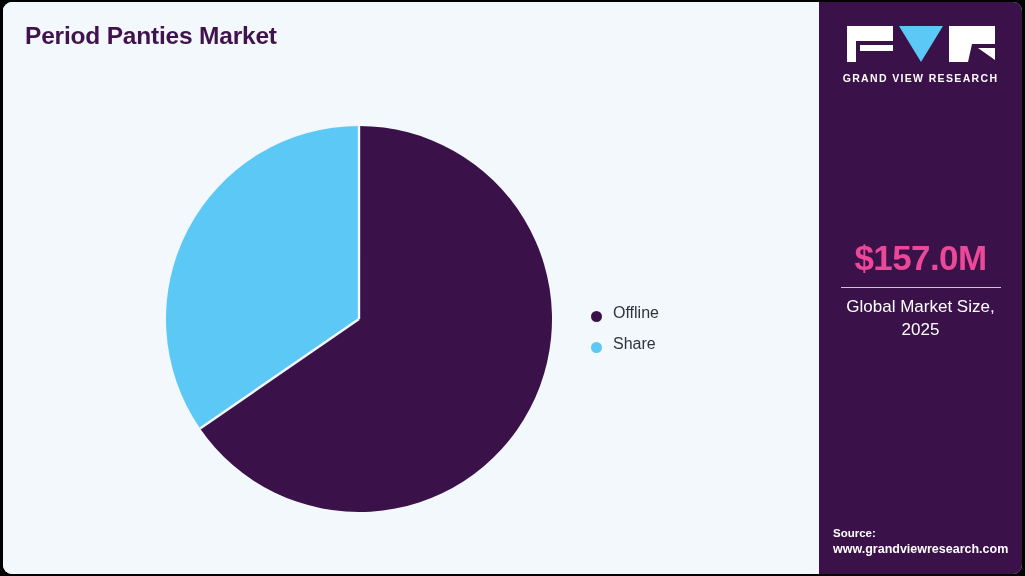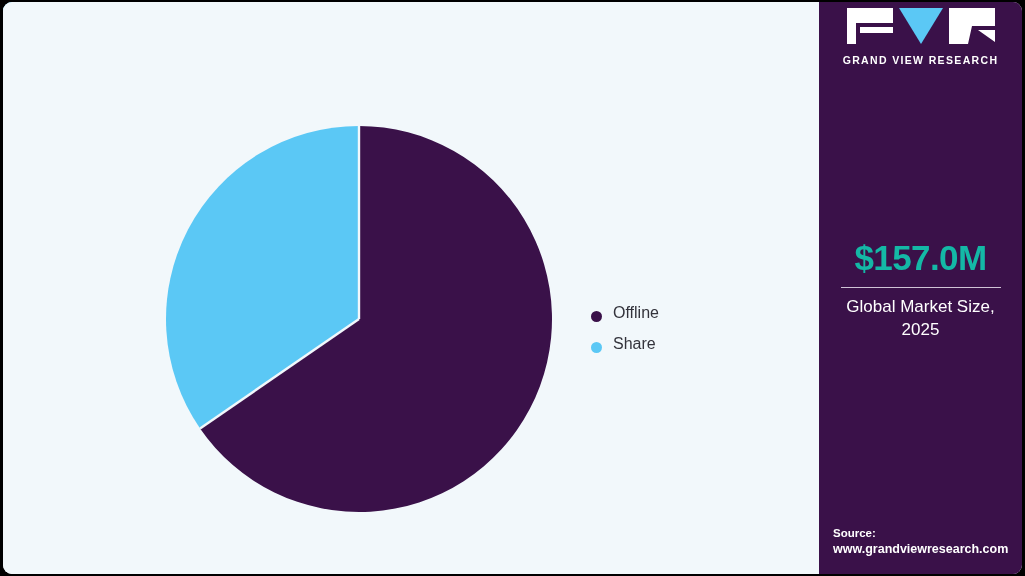--- a/index.html
+++ b/index.html
@@ -123,21 +123,21 @@
     top: 0;
     width: 203px;
     height: 572px;
     background: #3A1149;
   }
 
   
   #logo-block {
     position: absolute;
     left: 0;
-    top: 4px;
+    top: 22px;
     width: 203px;
     text-align: center;
   }
   #logo-mark {
     width: 148px;
     height: 40px;
     display: block;
     margin: 0 auto;
   }
   #logo-wordmark {
@@ -153,21 +153,21 @@
   #stat-block {
     position: absolute;
     left: 0;
     top: 237px;
     width: 203px;
     text-align: center;
   }
   #stat-value {
     font-size: 35px;
     font-weight: bold;
-    color: #14b8a6;
+    color: #ec4899;
     letter-spacing: -0.6px;
     line-height: 1.1;
   }
   #stat-divider {
     width: 160px;
     height: 1.5px;
     background: #CFC3D6;
     margin: 9px auto 0 auto;
   }
   #stat-caption {
@@ -204,20 +204,21 @@
 <body>
 
 <div id="figure">
   <div id="card">
 
     <div id="top-accent-bar"></div>
 
     <div id="chart-panel">
 
       <div id="title-block">
+        <div id="chart-title">Period Panties Market</div>
       </div>
 
       <div id="pie-wrap">
         <svg id="pie-svg" viewBox="0 0 392 392">
 
           <path d="M 196 196 L 196.00 3.00 A 193 193 0 1 1 37.06 305.48 Z" fill="#3A1149"></path>
 
           <path d="M 196 196 L 37.06 305.48 A 193 193 0 0 1 196.00 3.00 Z" fill="#5BC8F5"></path>
 
           <line x1="196" y1="196" x2="196.00" y2="3.00" stroke="#F2F8FB" stroke-width="2.4"></line>

